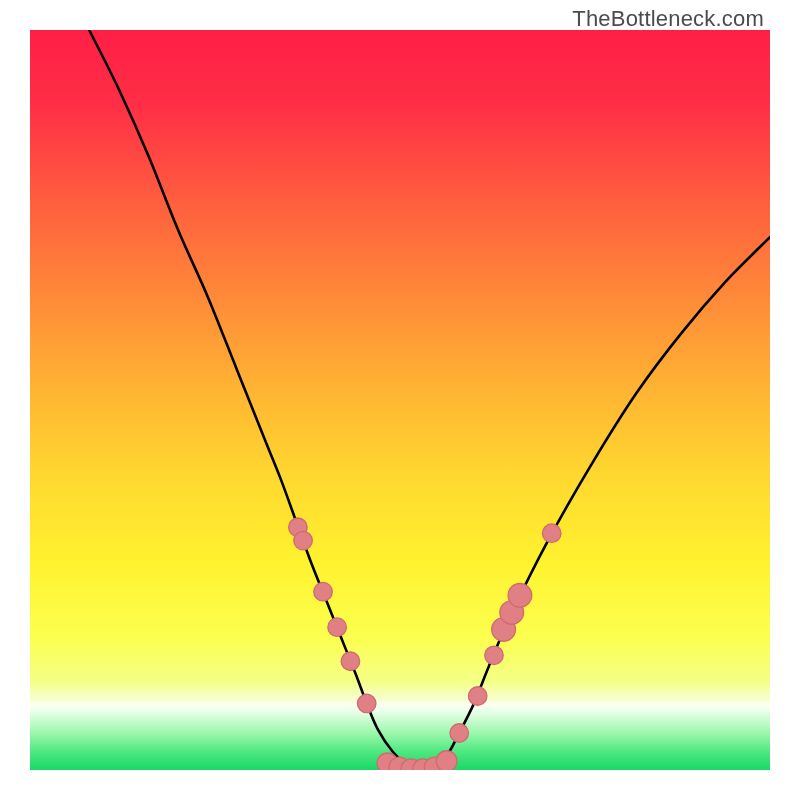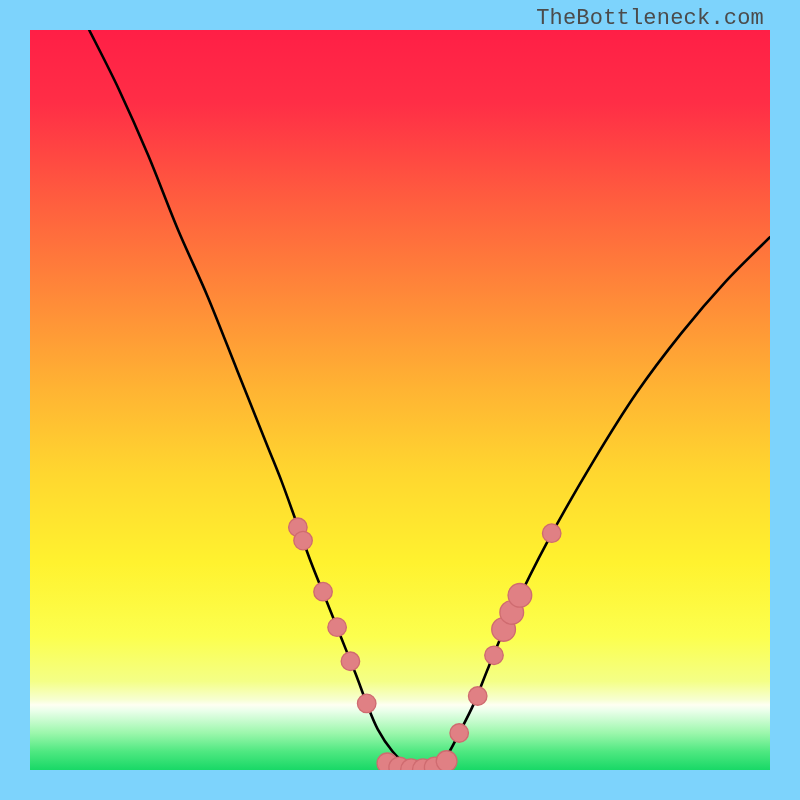--- a/index.html
+++ b/index.html
@@ -8,22 +8,21 @@
     width: 800px;
     height: 800px;
     overflow: hidden;
     background: #000;
     font-family: Arial, Helvetica, sans-serif;
   }
   .frame {
     position: relative;
     width: 800px;
     height: 800px;
-    background: #7dd3fc;
-    font-family: Liberation Mono, monospace;
+    background: #ffffff;
   }
   .plot-area {
     position: absolute;
     left: 30px;
     top: 30px;
     width: 740px;
     height: 740px;
     overflow: hidden;
   }
   .gradient-bg {

